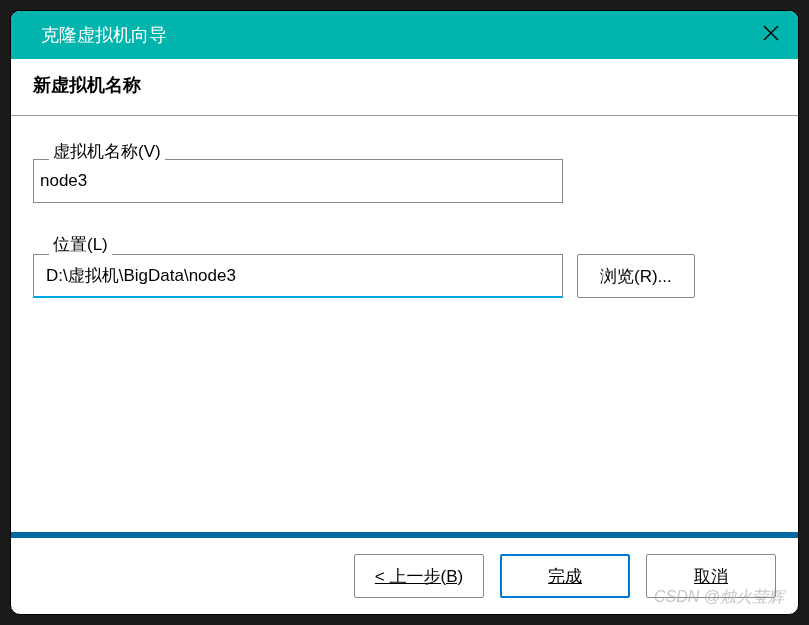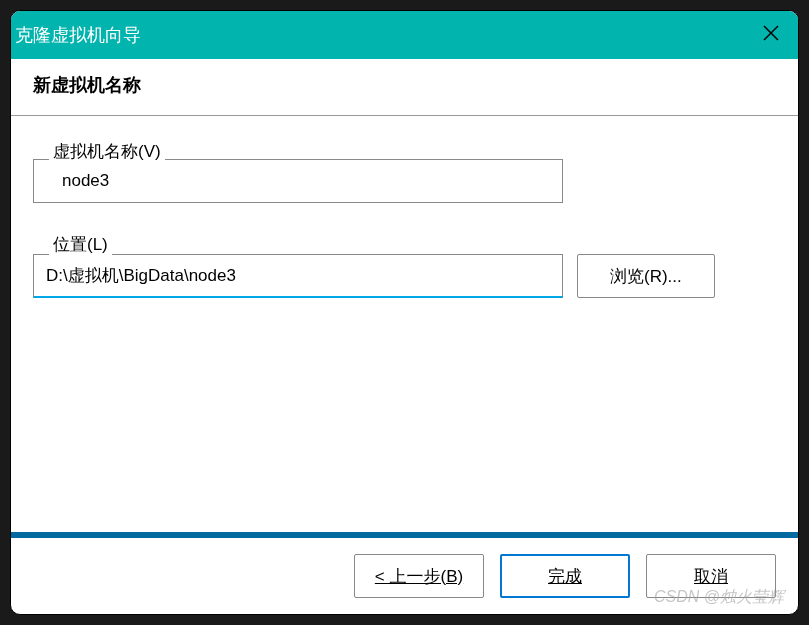--- a/index.html
+++ b/index.html
@@ -26,21 +26,21 @@
       display: flex;
       flex-direction: column;
       position: relative;
     }
     .titlebar {
       background: #01b5ae;
       color: #ffffff;
       height: 48px;
       display: flex;
       align-items: center;
-      padding: 0 4px;
+      padding: 0 30px;
       font-size: 18px;
       font-weight: 400;
       position: relative;
     }
     .close-icon {
       position: absolute;
       right: 18px;
       top: 50%;
       transform: translateY(-50%);
       font-size: 22px;
@@ -80,21 +80,21 @@
       position: relative;
       z-index: 2;
       margin-bottom: -10px;
       text-align: right;
     }
     .name-input {
       width: 530px;
       height: 44px;
       border: 1px solid #888;
       font-size: 17px;
-      padding: 0 28px;
+      padding: 0 6px;
       margin-top: -2px;
       outline: none;
       display: block;
     }
     .location-row {
       display: flex;
       align-items: center;
       gap: 14px;
     }
     .location-input {
@@ -102,21 +102,21 @@
       height: 44px;
       border: 1px solid #888;
       border-bottom: 2px solid #00a8e8;
       font-size: 17px;
       padding: 0 12px;
       outline: none;
       display: block;
     }
     .browse-btn {
       height: 44px;
-      padding: 0 32px;
+      padding: 0 22px;
       border: 1px solid #888;
       background: #fff;
       font-size: 17px;
       cursor: pointer;
       border-radius: 2px;
     }
     .footer {
       border-top: 6px solid #0369a1;
       padding: 16px 22px;
       display: flex;

